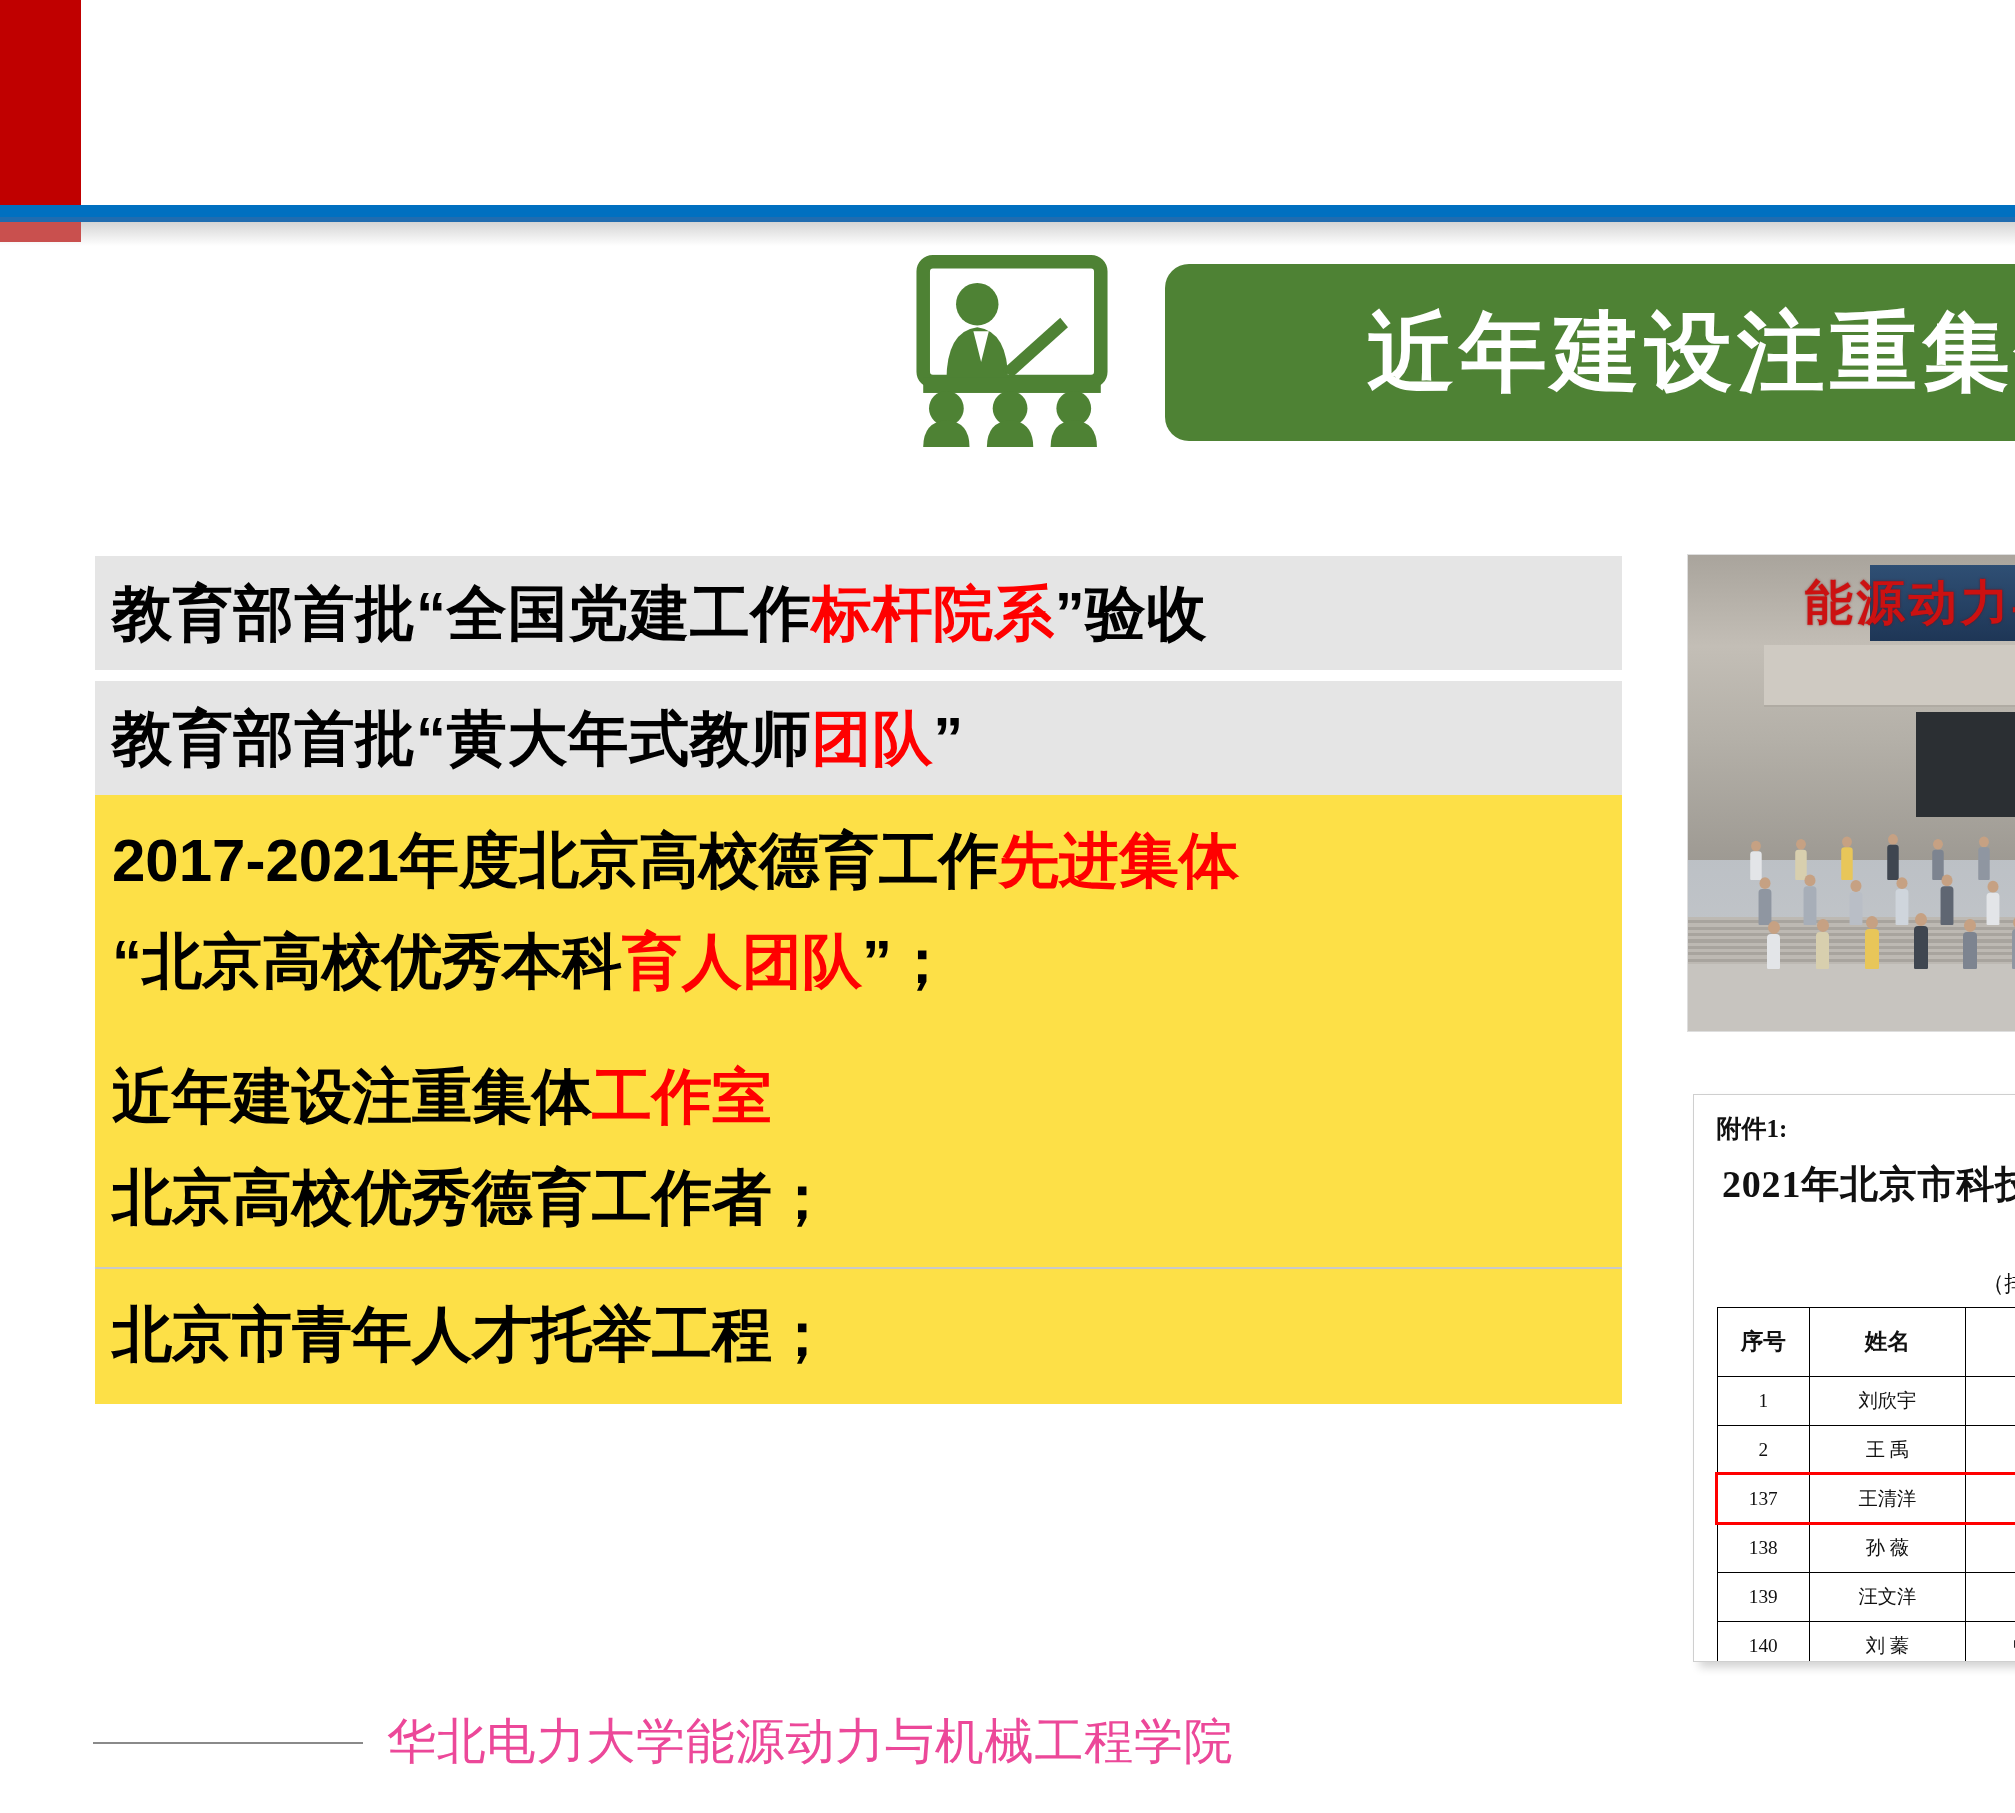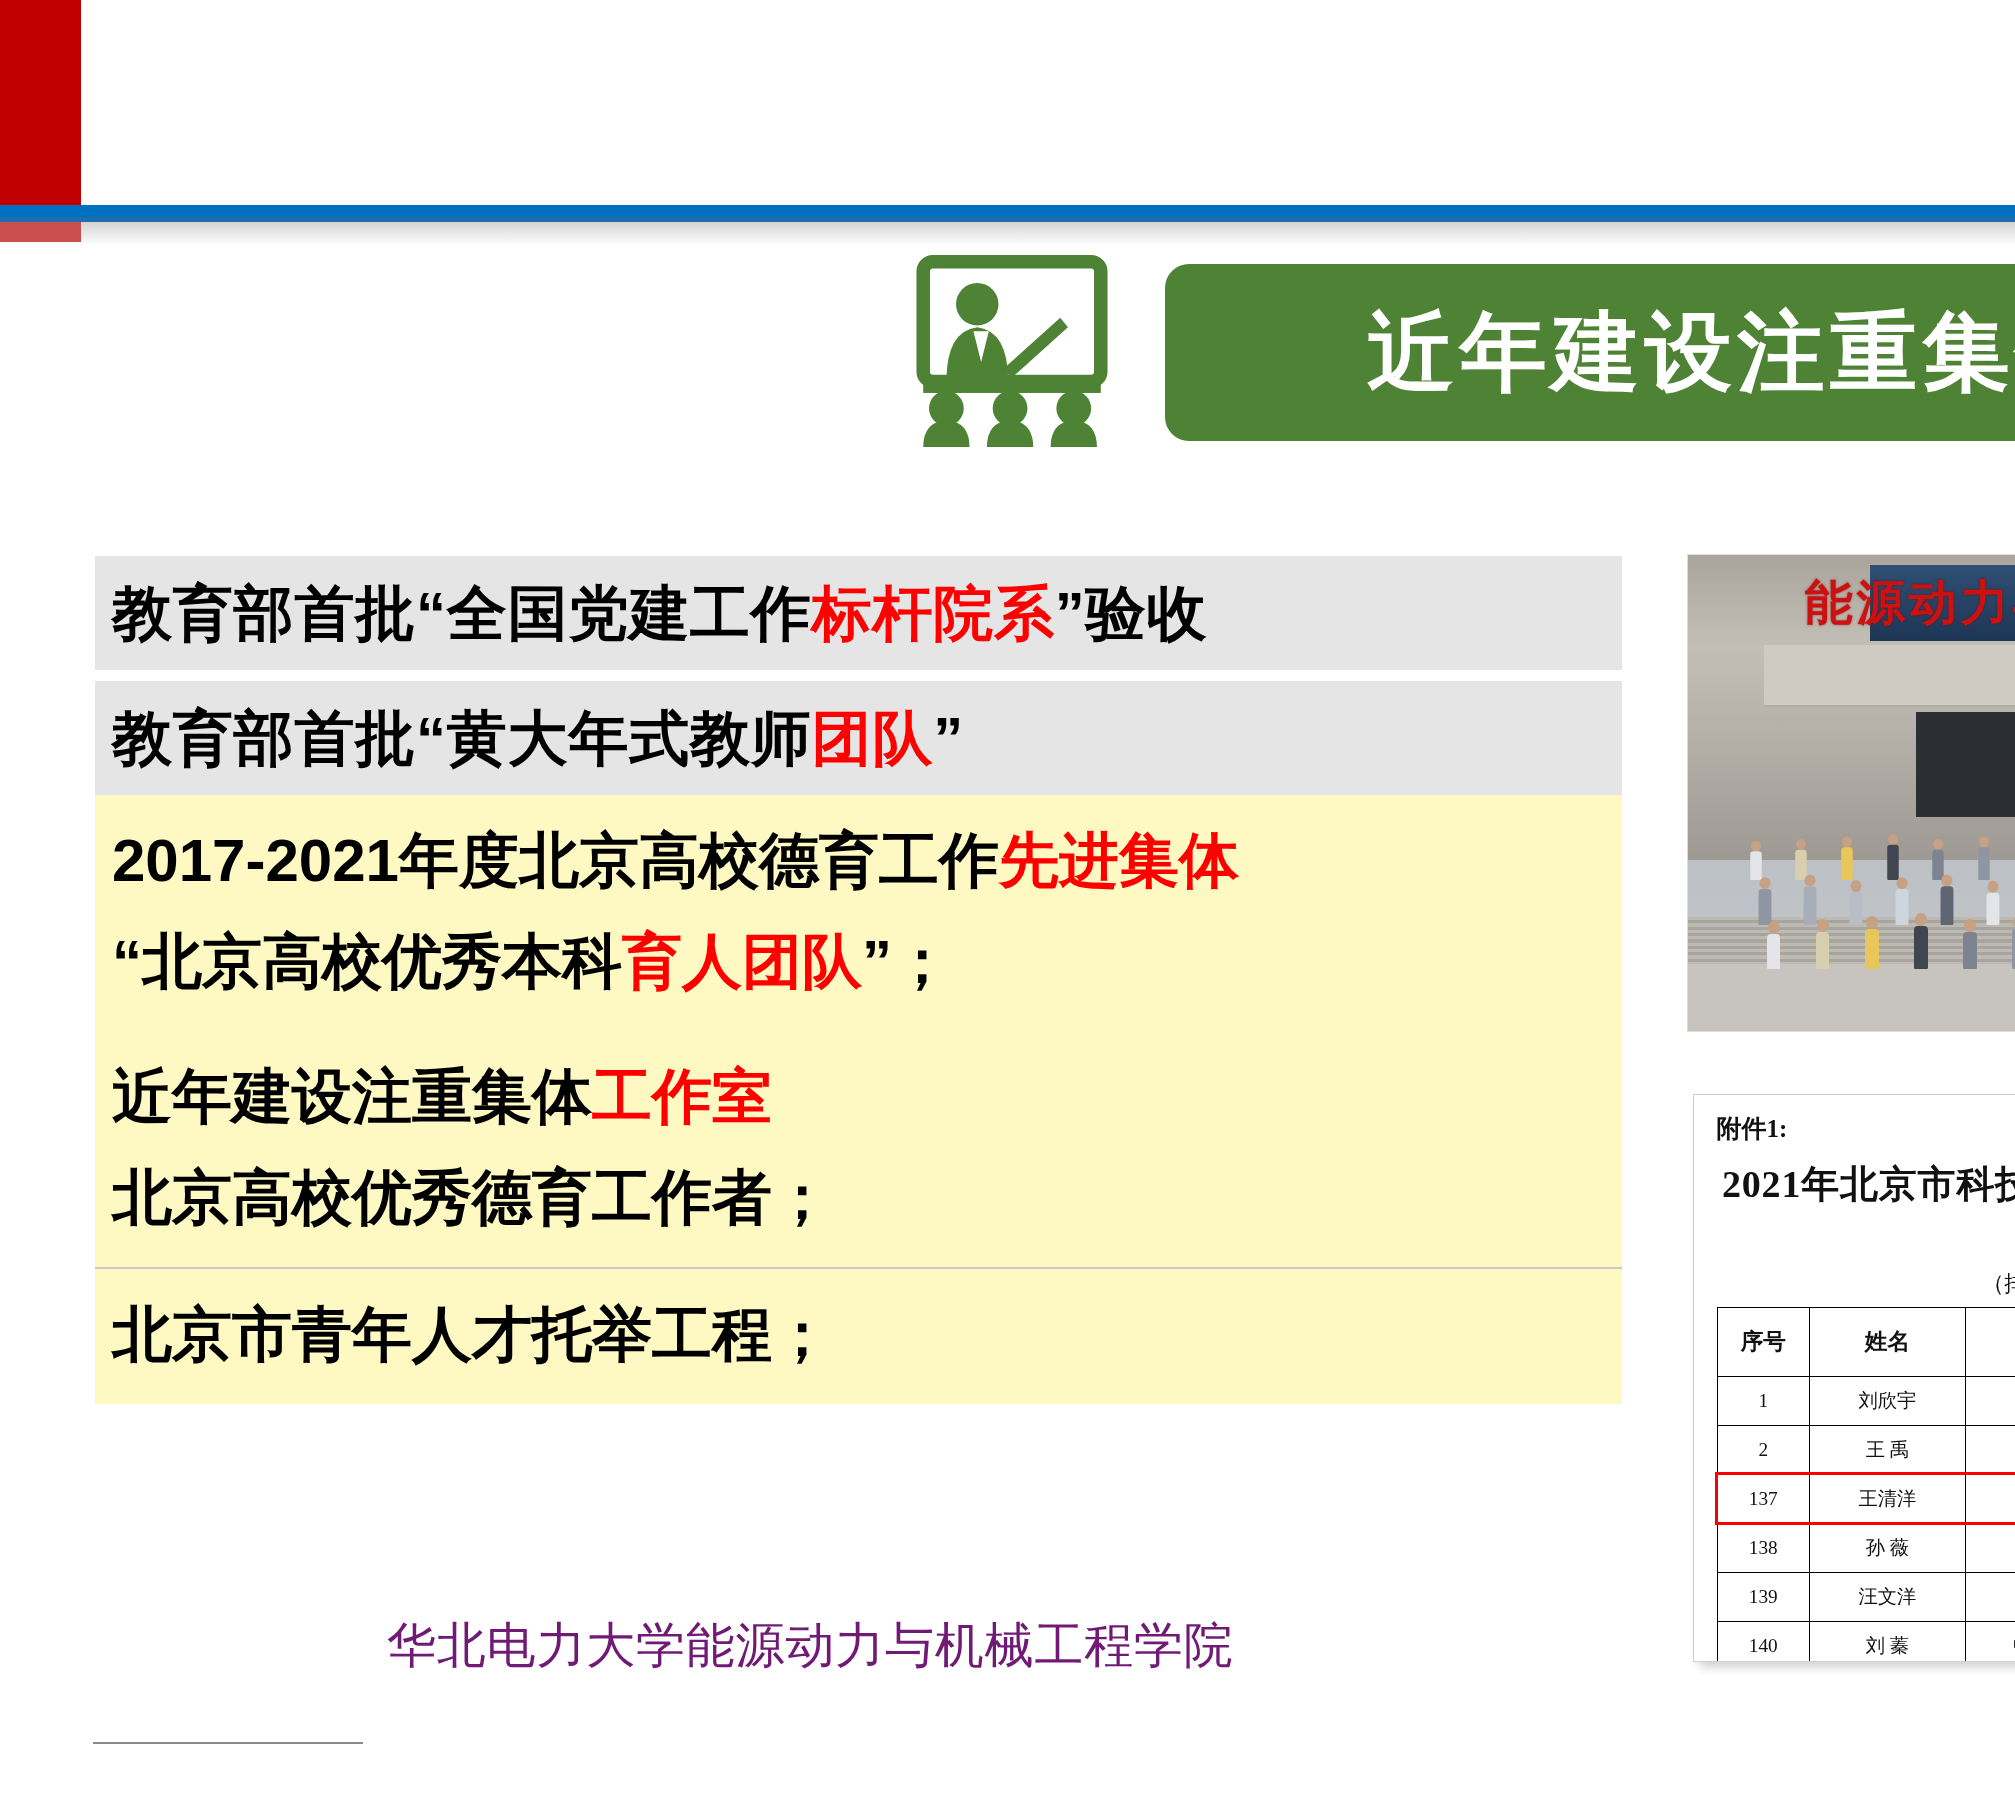--- a/index.html
+++ b/index.html
@@ -53,21 +53,21 @@
 
   
   .left-col { position: absolute; left: 95px; top: 556px; width: 1527px; }
   .lrow {
     background: #e5e5e5; color: #000;
     font-size: 60px; font-weight: bold; letter-spacing: 0.8px;
     padding: 13.7px 17px; line-height: 1.45; white-space: nowrap;
   }
   .lrow.gap { margin-top: 10.5px; }
   .lrow .hl { color: #FF0000; }
-  .lblock { background:#fef9c3; padding: 16px 17px 18.5px 17px; }
+  .lblock { background:#fde047; padding: 16px 17px 18.5px 17px; }
   .lblock .line { font-size:60px; font-weight:bold; line-height:1.68; white-space:nowrap; }
   .lblock .line .hl { color:#FF0000; }
   .divider-line { height: 1.2px; background: #C9C9C9; }
 
   
   .photo {
     position: absolute; left: 1687px; top: 554px; width: 762px; height: 478px;
     overflow: hidden; background: #8d9099;
     border: 1.2px solid #dedede;
   }
@@ -112,22 +112,22 @@
     padding: 10.5px 2.4px; font-weight: normal;
   }
   table.doc-table th { font-weight: bold; font-size: 22.6px; padding: 18.5px 2.4px; }
   table.doc-table col.c1 { width: 13%; }
   table.doc-table col.c2 { width: 22%; }
   tr.hl-row td { position: relative; text-align: center; }
 
   
   .footer-rule-l { position:absolute; left:93px; top:1742px; width:270px; height:2.4px; background:#8a8a8a; }
   .footer-text {
-    position:absolute; left:387px; top:1613px; width:1048px;
-    font-size: 49px; color:#701a75; letter-spacing:0.8px; white-space:nowrap;
+    position:absolute; left:387px; top:1709px; width:1048px;
+    font-size: 49px; color:#ec4899; letter-spacing:0.8px; white-space:nowrap;
   }
 </style>
 </head>
 <body>
 
 <div id="slide">
 
   <div class="hdr-white"></div>
   <div class="hdr-red-bar"></div>
   <div class="hdr-blue-bar"></div>

